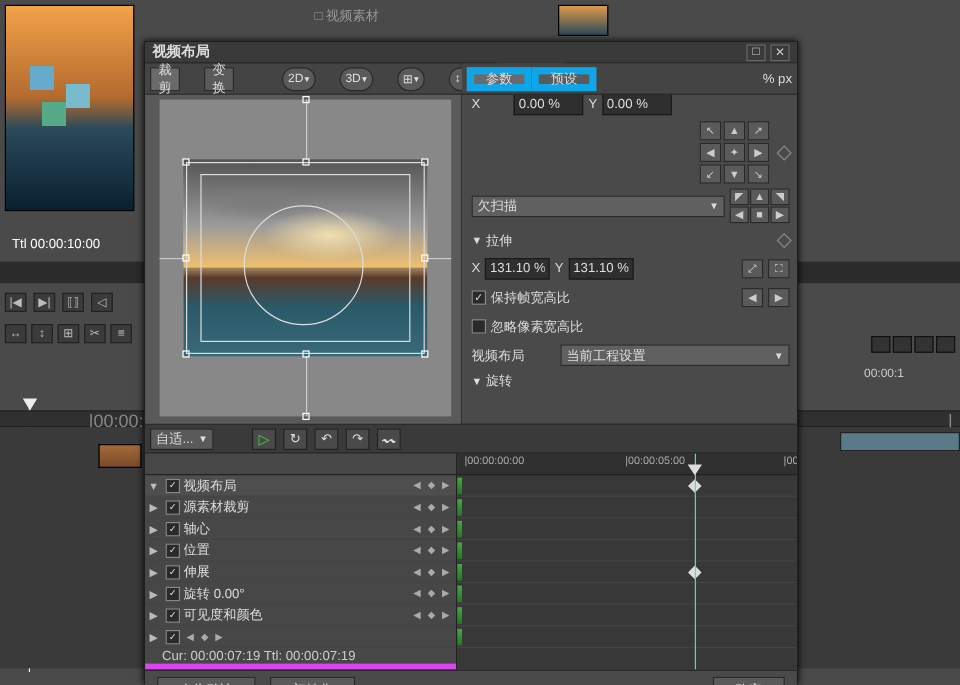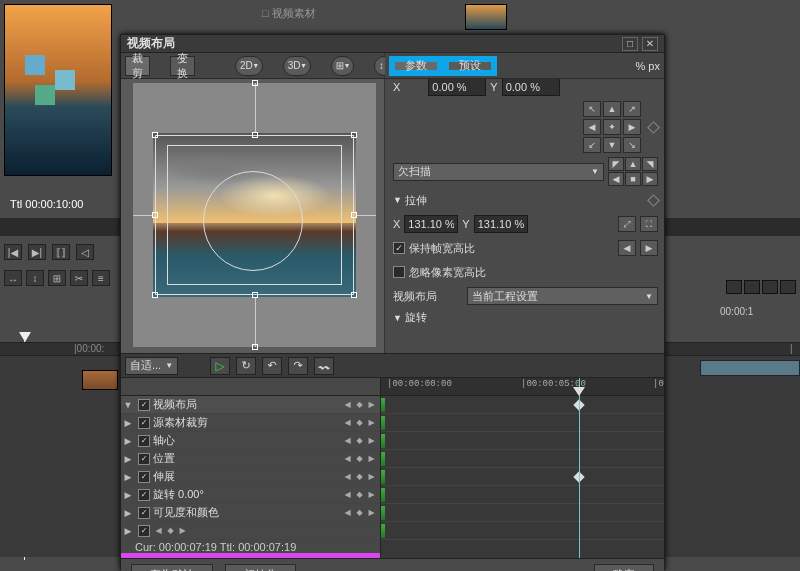--- a/index.html
+++ b/index.html
@@ -9,21 +9,21 @@
   .bg-thumb { position:absolute; left:4px; top:4px; width:108px; height:172px; background:linear-gradient(180deg,#f2a24a 0%,#b36a2e 45%,#2a4a5a 60%,#0a2030 100%); border:1px solid #000; }
   .bg-thumb::after{content:"";position:absolute;left:20px;top:50px;width:20px;height:20px;background:#6ac;box-shadow:10px 30px 0 #5a8,30px 15px 0 #7bc;}
   .bg-timecode { position:absolute; left:10px; top:198px; color:#fff; font-size:11px; }
   .bg-timeline-strip { position:absolute; left:0; top:218px; right:0; height:18px; background:#2b2b2b; }
   .bg-toolbar { position:absolute; left:4px; top:244px; display:flex; gap:6px; }
   .bg-toolbar .ico, .bg-iconrow .ico { width:18px; height:16px; background:#3b3b3b; border:1px solid #222; display:flex; align-items:center; justify-content:center; font-size:10px; color:#bbb;}
   .bg-iconrow { position:absolute; left:4px; top:270px; display:flex; gap:4px; }
   .bg-iconrow2 { position:absolute; right:4px; top:280px; display:flex; gap:2px;}
   .bg-iconrow2 .ico{width:16px;height:14px;background:#333;border:1px solid #111;}
   .bg-ruler { position:absolute; left:0; top:342px; right:0; height:14px; background:#303030; border-top:1px solid #222;border-bottom:1px solid #222;}
-  .bg-ruler span { position:absolute; top:0; font-size:10px; color:#888; }
+  .bg-ruler span { position:absolute; top:0; font-size:15px; color:#888; }
   .bg-tracks { position:absolute; left:0; top:356px; right:0; bottom:14px; background:#3a3a3a; }
   .bg-seq{position:absolute;left:720px;top:306px;color:#ccc;font-size:10px;}
   .clip{position:absolute;height:20px;background:linear-gradient(#a66a3a,#7a4a2a);border:1px solid #000;}
   .bg-marker{position:absolute;left:19px;top:332px;width:0;height:0;border-left:6px solid transparent;border-right:6px solid transparent;border-top:10px solid #eee;}
   .bg-marker-line{position:absolute;left:24px;top:340px;width:1px;height:220px;background:#eee;}
   .bg-vlabel{position:absolute;left:262px;top:6px;color:#999;font-size:11px;}
   .bg-thumb2{position:absolute;left:465px;top:4px;width:42px;height:26px;background:linear-gradient(180deg,#e09a4a,#2a4a5a);border:1px solid #000;}
 
   
   .dialog { position:absolute; left:120px; top:34px; width:545px; height:536px; background:#4e4e4e; border:1px solid #1e1e1e; box-shadow:0 0 6px #000; display:flex; flex-direction:column;}
@@ -76,21 +76,21 @@
   
   .lower{flex:1;display:flex;flex-direction:column;border-top:1px solid #222;}
   .playbar{height:24px;background:#3a3a3a;display:flex;align-items:center;padding:0 4px;gap:6px;border-bottom:1px solid #222;}
   .pbtn{width:20px;height:18px;background:#4a4a4a;border:1px solid #222;display:flex;align-items:center;justify-content:center;font-size:11px;color:#ddd;cursor:pointer;}
   .pbtn.play{color:#4c4;font-size:12px;}
   .fitdd{height:18px;background:#5a5a5a;border:1px solid #222;padding:0 4px;font-size:11px;display:flex;align-items:center;gap:4px;cursor:pointer;}
   .kf-wrap{flex:1;display:flex;}
   .kf-left{width:260px;border-right:1px solid #222;display:flex;flex-direction:column;}
   .kf-right{flex:1;position:relative;background:#383838;overflow:hidden;}
   .kf-ruler{height:18px;background:#303030;border-bottom:1px solid #222;position:relative;font-size:9px;color:#aaa;}
-  .kf-ruler span{position:absolute;top:1px;font-family:Liberation Mono, monospace;}
+  .kf-ruler span{position:absolute;top:1px;}
   .kf-row{height:18px;display:flex;align-items:center;border-bottom:1px solid #444;background:#474747;}
   .kf-row.hdr{background:#4e4e4e;}
   .kf-row .exp{width:14px;text-align:center;font-size:9px;cursor:pointer;color:#bbb;}
   .kf-row .chk{width:12px;height:12px;border:1px solid #888;background:#2a2a2a;margin:0 3px;display:flex;align-items:center;justify-content:center;font-size:8px;cursor:pointer;}
   .kf-row .nm{flex:1;font-size:11px;color:#ddd; white-space:nowrap;overflow:hidden;}
   .kf-row .nav{display:flex;gap:1px;margin-right:3px;}
   .kf-row .nav span{width:11px;height:11px;font-size:8px;color:#aaa;display:flex;align-items:center;justify-content:center;cursor:pointer;}
   .kf-track{position:absolute;left:0;right:0;height:18px;border-bottom:1px solid #444;}
   .kf-track .seg{position:absolute;top:2px;height:14px;background:linear-gradient(#4a4,#272);}
   .kf-track .pt{position:absolute;top:5px;width:8px;height:8px;background:#ddd;transform:rotate(45deg);margin-left:-4px;}

